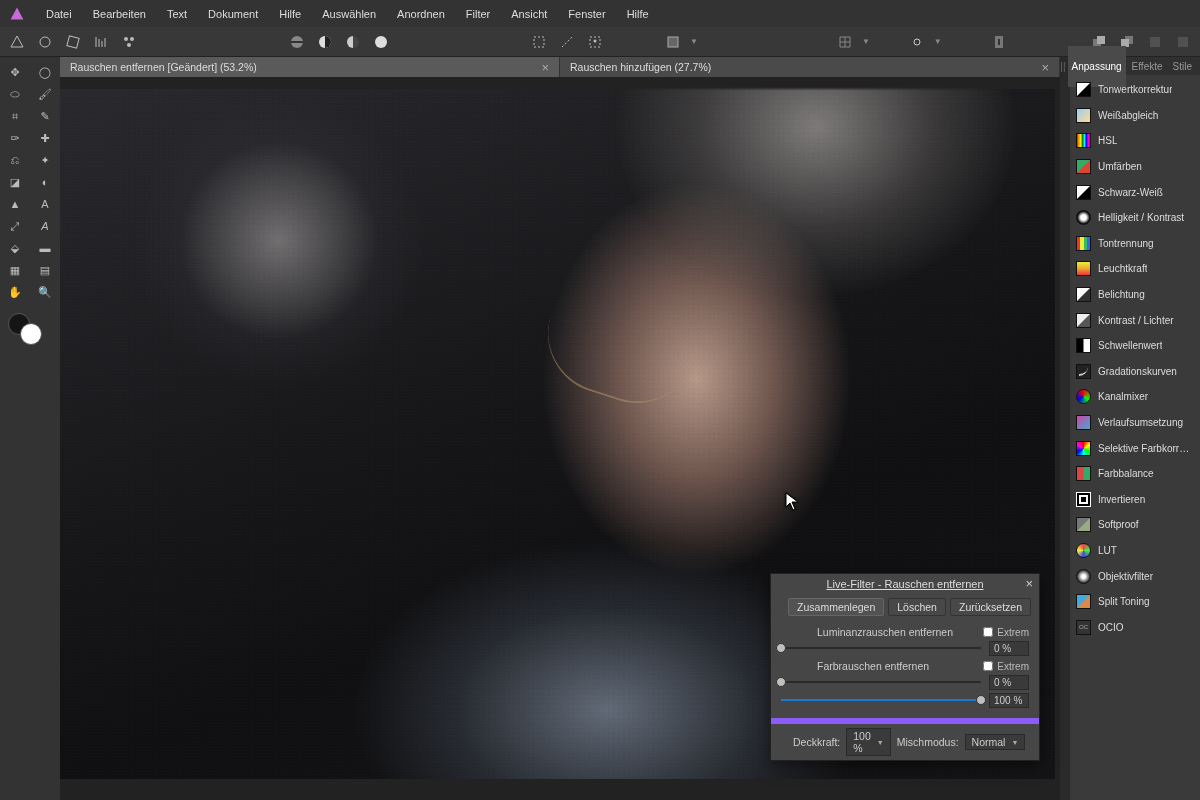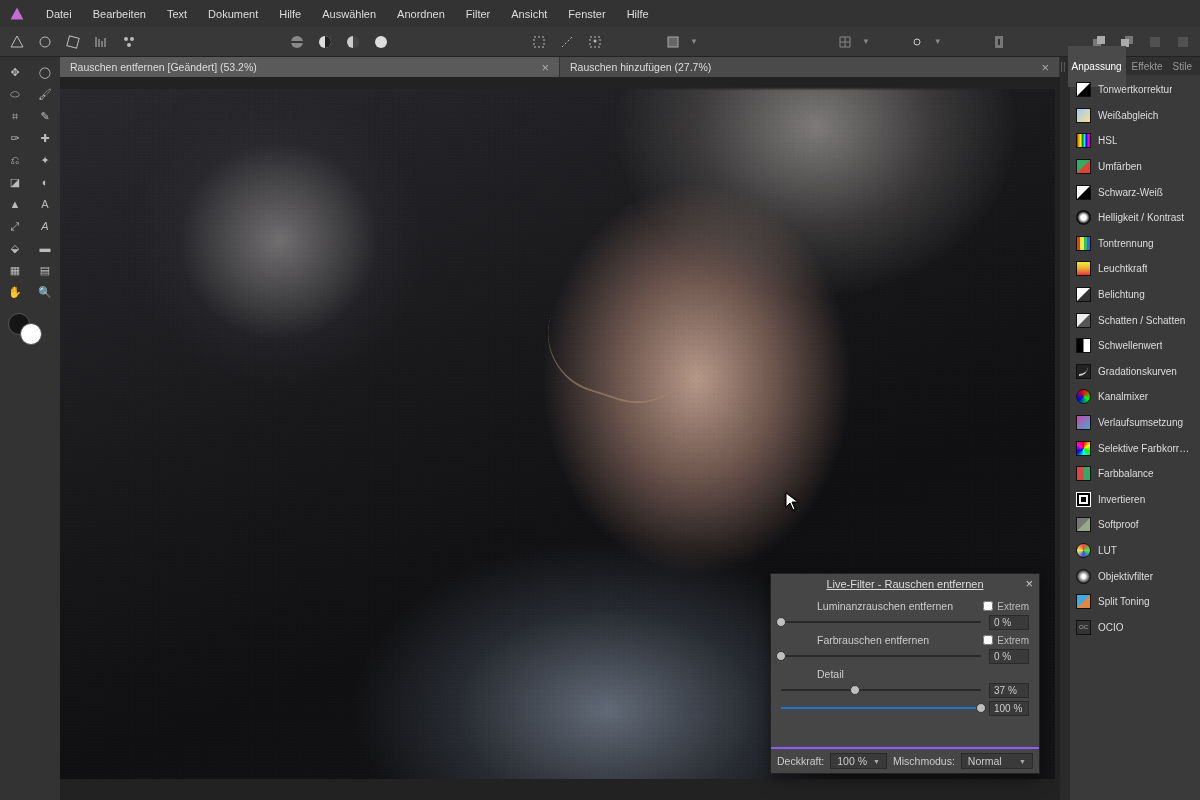--- a/index.html
+++ b/index.html
@@ -77,21 +77,21 @@
 .param { margin-bottom: 2px; }
 .param-head { display: flex; align-items: center; justify-content: space-between; height: 16px; margin-left: 36px; }
 .param-label { font-size: 10.5px; color: #ccc; }
 .param-ext { display: flex; align-items: center; gap: 4px; font-size: 10px; color: #bbb; }
 .param-ext input[type=checkbox]{ width:10px; height:10px; accent-color:#888; }
 .slider-row { display: flex; align-items: center; gap: 8px; height: 16px; }
 .slider { flex: 1; height: 2px; background: #2a2a2a; position: relative; border-radius: 1px; }
 .slider-track { position:absolute; left:0; top:0; height:100%; background:#1b78d1; }
 .slider-thumb { position: absolute; top: -4px; width: 10px; height: 10px; border-radius: 50%; background: #bfbfbf; border: 1px solid #333; transform: translateX(-50%); }
 .slider-val { width: 40px; text-align: left; background: #3a3a3a; padding: 1px 4px; font-size: 10px; border: 1px solid #2a2a2a; }
-.dlg-foot { display: flex; align-items: center; gap: 6px; padding: 4px 6px; border-top: 2px solid #8b5cf6; font-size: 10.5px; margin-top: 21px; }
+.dlg-foot { display: flex; align-items: center; gap: 6px; padding: 4px 22px; border-top: 6px solid #8b5cf6; font-size: 10.5px; }
 .foot-field { background: #3a3a3a; padding: 1px 6px; border: 1px solid #2a2a2a; display: flex; align-items: center; gap: 6px; }
 .foot-field .tri { font-size: 7px; color: #aaa; }
 .foot-select { flex: 1; }
 
 
 .i-levels { background: linear-gradient(135deg,#fff 0%,#fff 49%,#000 51%); }
 .i-wb { background: linear-gradient(135deg,#9cf 0%,#fd8 100%); }
 .i-hsl { background: linear-gradient(90deg,red,orange,yellow,green,cyan,blue,magenta,red); }
 .i-recolor { background: linear-gradient(135deg,#3a6 0%, #3a6 49%, #d43 51%); }
 .i-bw { background: linear-gradient(135deg,#fff 49%,#000 51%); }
@@ -389,21 +389,21 @@
         <div class="adj-item">
           <div class="adj-icon i-vib"></div>
           <div class="adj-label">Leuchtkraft</div>
         </div>
         <div class="adj-item">
           <div class="adj-icon i-exp"></div>
           <div class="adj-label">Belichtung</div>
         </div>
         <div class="adj-item">
           <div class="adj-icon i-sh"></div>
-          <div class="adj-label">Schatten / Schatten</div>
+          <div class="adj-label">Kontrast / Lichter</div>
         </div>
         <div class="adj-item">
           <div class="adj-icon i-thr"></div>
           <div class="adj-label">Schwellenwert</div>
         </div>
         <div class="adj-item">
           <div class="adj-icon i-curves"></div>
           <div class="adj-label">Gradationskurven</div>
         </div>
         <div class="adj-item">
@@ -447,20 +447,25 @@
           <div class="adj-label">OCIO</div>
         </div>
       </div>
   </div>
 </div>
 
 <div class="dialog">
   <div class="dlg-title">
     <span>Live-Filter - Rauschen entfernen</span>
     <span class="dlg-close">×</span>
+  </div>
+  <div class="dlg-btnrow">
+    <div class="dlg-btn primary">Zusammenlegen</div>
+    <div class="dlg-btn">Löschen</div>
+    <div class="dlg-btn">Zurücksetzen</div>
   </div>
   <div class="dlg-body">
 
     <div class="param">
       <div class="param-head">
         <span class="param-label">Luminanzrauschen entfernen</span>
         <label class="param-ext">
             <input type="checkbox" style="">
             <span>Extrem</span>
           </label>
@@ -482,31 +487,20 @@
           </label>
       </div>
       <div class="slider-row">
         <div class="slider">
             <div class="slider-thumb" style="left:0%"></div>
           </div>
         <div class="slider-val">0 %</div>
       </div>
     </div>
 
-    <div class="param">
-      <div class="param-head">
-        <span class="param-label">Detail</span>
-      </div>
-      <div class="slider-row">
-        <div class="slider">
-            <div class="slider-thumb" style="left:37%"></div>
-          </div>
-        <div class="slider-val">37 %</div>
-      </div>
-    </div>
 
     <div class="param">
       <div class="slider-row">
         <div class="slider">
             <div class="slider-track" style="width:100%"></div>
             <div class="slider-thumb" style="left:100%"></div>
           </div>
         <div class="slider-val">100 %</div>
       </div>
     </div>

